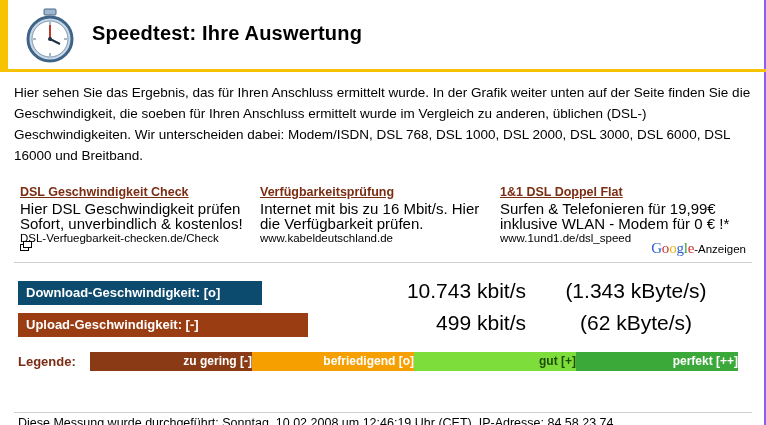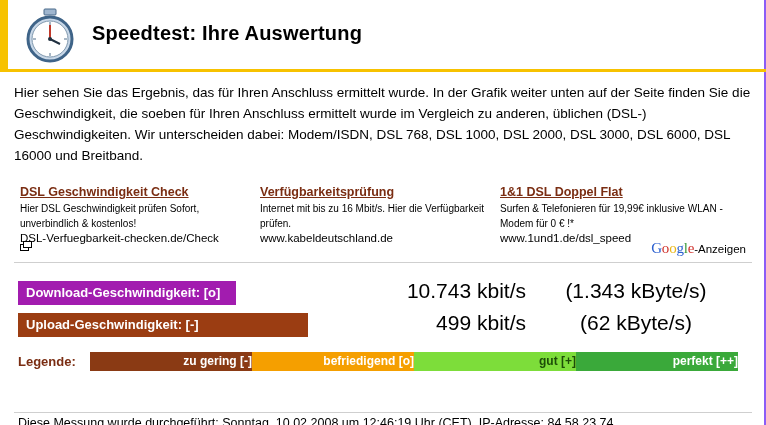--- a/index.html
+++ b/index.html
@@ -75,21 +75,21 @@
     color: #7a2d12;
     font-size: 12.5px;
     font-weight: bold;
     text-decoration: underline;
     display: inline-block;
     margin-bottom: 3px;
     cursor: pointer;
     margin-top: 18px;
   }
   .ad-body {
-    font-size: 10px;
+    font-size: 15px;
     line-height: 14.5px;
     color: #000;
   }
   .ad-url {
     font-size: 11.5px;
     line-height: 14.5px;
     color: #000;
   }
   
   .feedback-icon {
@@ -129,21 +129,21 @@
   .bar {
     height: 24px;
     color: #ffffff;
     font-size: 13px;
     font-weight: bold;
     line-height: 24px;
     padding-left: 8px;
     box-sizing: border-box;
     white-space: nowrap;
   }
-  .bar-download { background: #a21caf; width: 218px; top: 0; }
+  .bar-download { background: #0c4a6e; width: 244px; top: 0; }
   .bar-upload { background: #9b3d12; width: 290px; }
   .row-download { top: 281px; }
   .row-upload { top: 313px; }
   .val-main {
     position: absolute;
     top: 279px;
     left: 316px;
     width: 210px;
     text-align: right;
     font-size: 21px;

